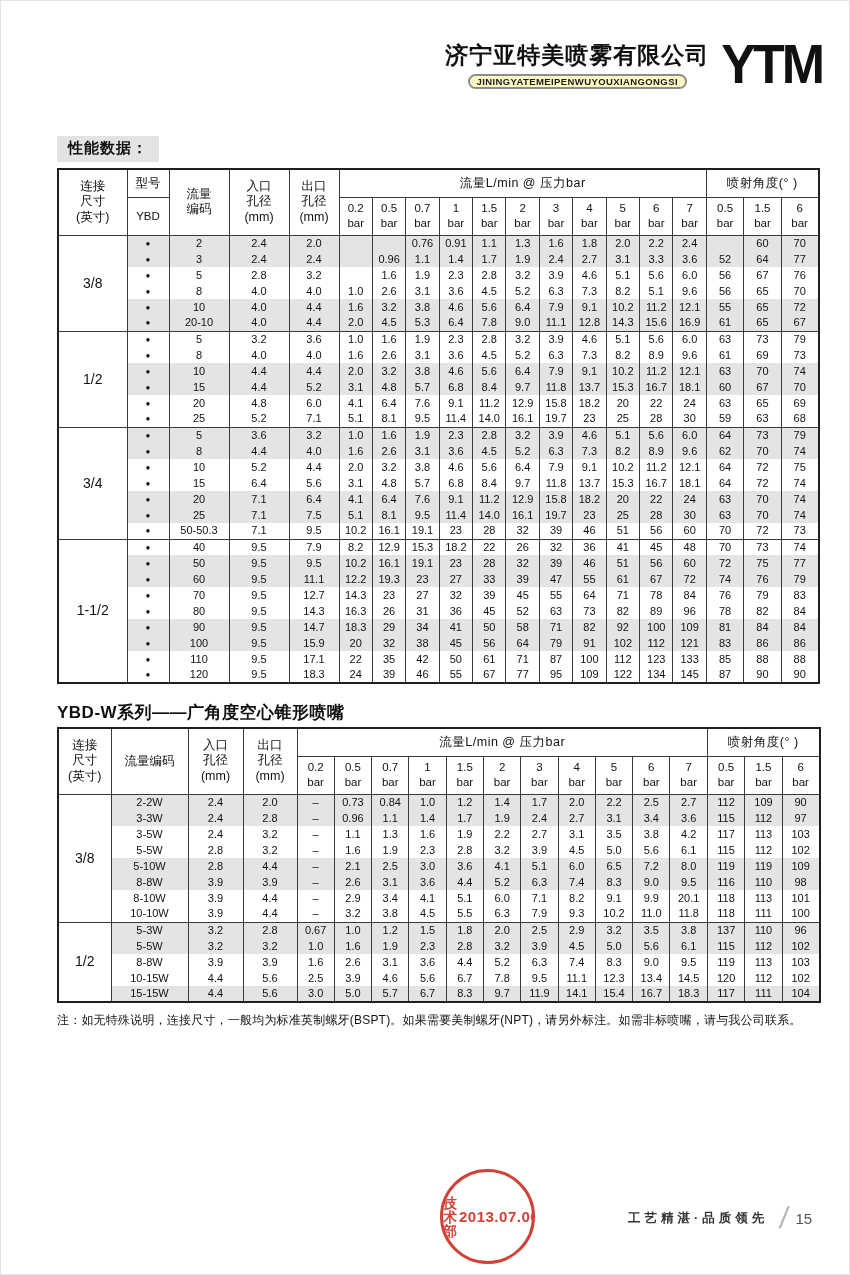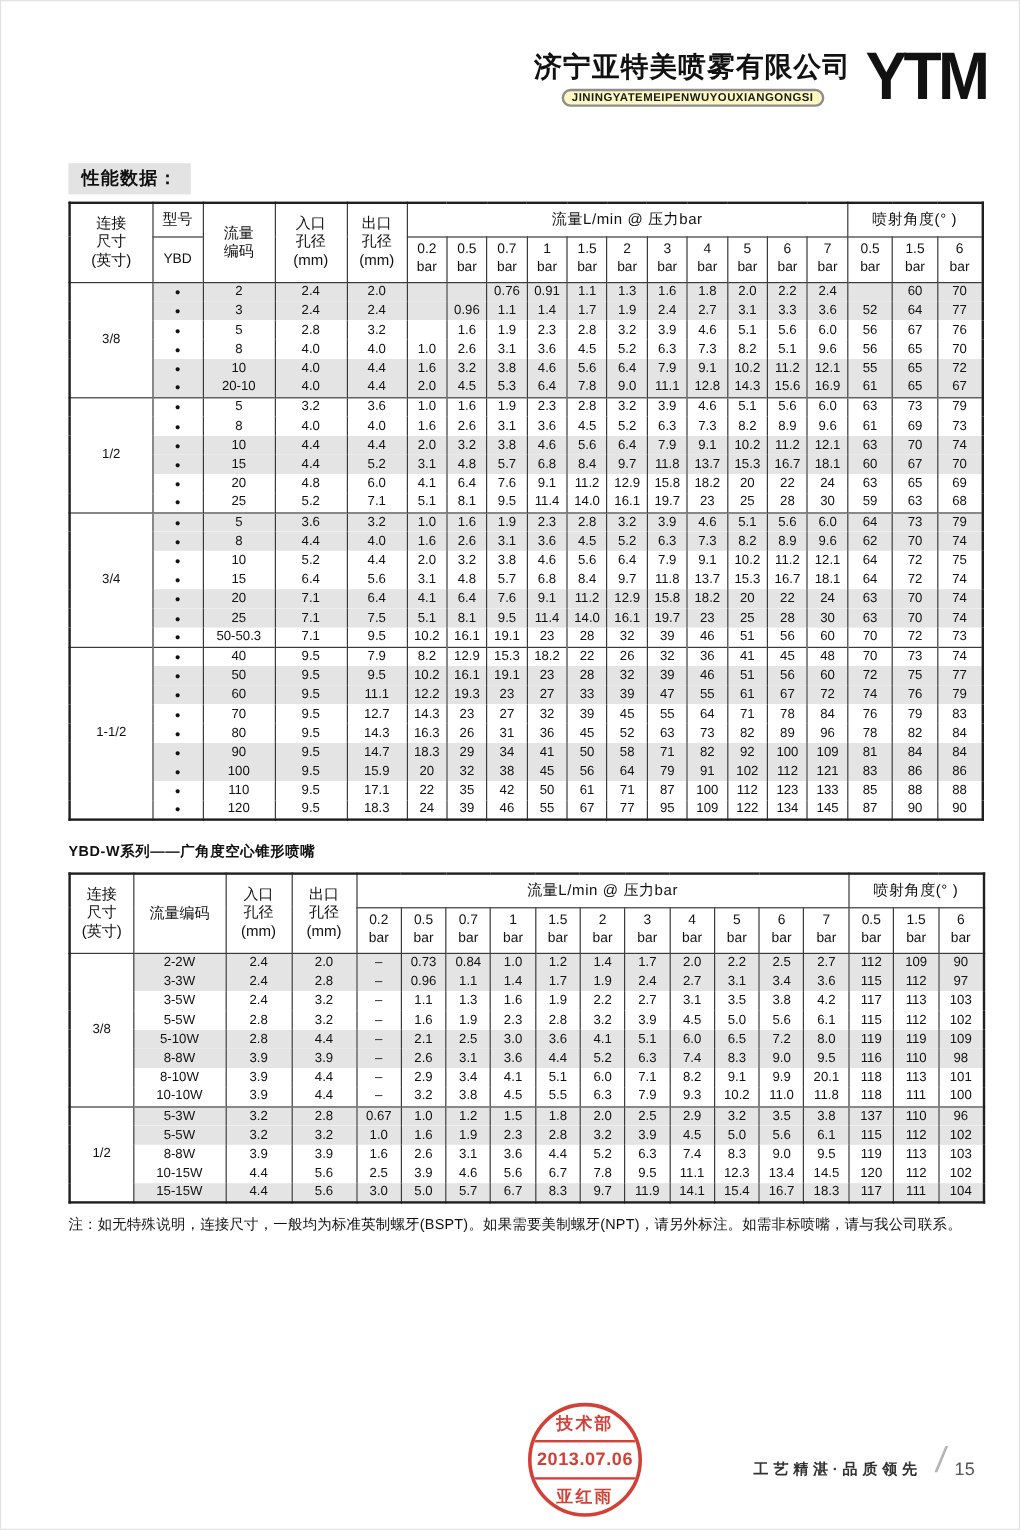--- a/index.html
+++ b/index.html
@@ -12,52 +12,52 @@
   .brand-text{text-align:center;margin-right:12px}
   .company{font-size:23px;font-weight:bold;letter-spacing:1px;white-space:nowrap}
   .pill{display:inline-block;margin-top:3px;background:#fef9c3;border:2px solid #8d8d8d;border-radius:9px;
         padding:0 7px;font-size:9.5px;font-weight:bold;letter-spacing:.4px;color:#1a1a1a;white-space:nowrap}
   .logo{font-size:52px;font-weight:900;letter-spacing:-3px;line-height:.92;transform:scaleY(1.08);white-space:nowrap}
 
   
   .section-row{position:absolute;left:57px;top:136px;display:flex;align-items:flex-start}
   .section-label{background:#e3e3e3;padding:3px 11px 4px;font-size:15px;font-weight:bold;letter-spacing:1px}
   .t1-title{margin-left:16px;font-size:13px;font-weight:bold;padding-bottom:2px;letter-spacing:.5px}
-  .t2-title{position:absolute;left:57px;top:701px;font-size:12px;font-weight:bold;letter-spacing:.5px}
+  .t2-title{position:absolute;left:57px;top:701px;font-size:17px;font-weight:bold;letter-spacing:.5px}
 
   
   table{border-collapse:collapse;table-layout:fixed;position:absolute;left:57px;width:762px;border:2px solid #1f1f1f}
   #t1{top:168px}
   #t2{top:727px}
   th,td{border:1px solid #3a3a3a;text-align:center;vertical-align:middle;overflow:hidden}
   thead th{font-weight:normal;background:#fff}
   thead tr.tier1 th{height:28px;font-size:12.5px}
   thead th.pre{white-space:pre-line;font-size:12px;line-height:1.25}
   thead th.sub{white-space:pre-line;font-size:11.5px;line-height:1.3;height:38px}
   thead th.group{font-size:12.5px;letter-spacing:.5px}
   tbody td{border-top:none;border-bottom:none;font-size:11px;height:16px;line-height:15px;white-space:nowrap}
   tbody tr.sec-start td{border-top:1px solid #3a3a3a}
   tbody tr.stripe td{background:#e4e4e4}
-  tbody td.conn{background:#fff !important;font-size:11px}
+  tbody td.conn{background:#fff !important;font-size:14px}
   tbody td.model{font-size:8px}
   .pre{white-space:pre-line}
 
   
   .note{position:absolute;left:57px;top:1012px;width:780px;font-size:12px;letter-spacing:.2px;white-space:nowrap}
 
   
   .stamp{position:absolute;left:440px;top:1169px;width:95px;height:95px;border:3px solid #cf3127;border-radius:50%;
-         color:#cf3127;display:flex;flex-direction:column;justify-content:space-evenly;align-items:center;
+         color:#cf3127;display:flex;flex-direction:row;justify-content:space-evenly;align-items:center;
          overflow:hidden;opacity:.92}
   .stamp-line{font-size:14px;font-weight:bold;letter-spacing:2px;line-height:1}
   .stamp-date{font-size:15px;font-weight:bold;letter-spacing:.5px;line-height:1}
   .stamp-rule{height:2px;background:#cf3127;width:100%}
 
   
-  .footer{position:absolute;top:1203px;left:628px;display:flex;align-items:flex-end}
+  .footer{position:absolute;top:1203px;left:628px;display:flex;align-items:center}
   .slogan{font-size:12.5px;font-weight:bold;letter-spacing:4px;color:#333;white-space:nowrap}
   .slash{font-size:30px;color:#b5b5b5;font-weight:200;margin:0 7px 0 12px;transform:skewX(-8deg);line-height:1}
   .pagenum{font-size:15px;color:#555}
 </style>
 </head>
 <body>
 
 <div class="brand">
   <div class="brand-text">
     <div class="company">济宁亚特美喷雾有限公司</div>

